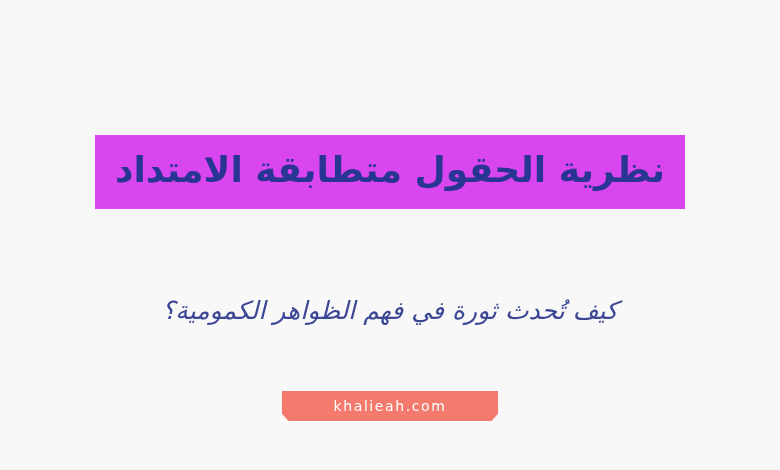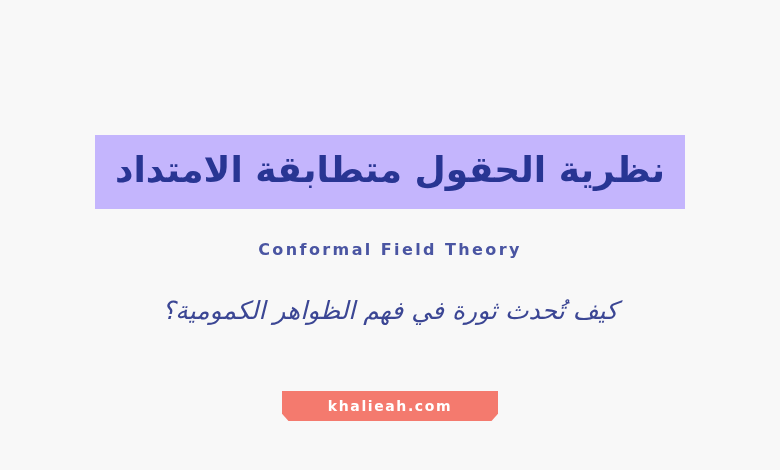--- a/index.html
+++ b/index.html
@@ -33,21 +33,21 @@
     position: absolute;
     top: 108px;
     left: 0;
     width: 780px;
     display: flex;
     justify-content: center;
     align-items: center;
   }
 
   .title-highlight {
-    background: #c4b5fd;
+    background: #d946ef;
     color: #283593;
     direction: rtl;
     unicode-bidi: isolate;
     font-family: "DejaVu Sans", "Liberation Sans", sans-serif;
     font-weight: 700;
     font-size: 36px;
     line-height: 1.05;
     letter-spacing: 0px;
     padding: 16px 20px 20px 20px;
     white-space: nowrap;
@@ -96,21 +96,21 @@
     left: 0;
     width: 780px;
     display: flex;
     justify-content: center;
   }
 
   .badge {
     background: #f47a6e;
     color: #ffffff;
     font-family: "DejaVu Sans", "Liberation Sans", sans-serif;
-    font-weight: 700;
+    font-weight: 400;
     font-size: 14px;
     letter-spacing: 1.6px;
     height: 30px;
     min-width: 216px;
     display: flex;
     align-items: center;
     justify-content: center;
     box-sizing: border-box;
     padding: 0 22px;
     white-space: nowrap;
@@ -127,21 +127,20 @@
 </style>
 </head>
 <body>
 
 <div class="poster">
 
   <div class="title-row">
     <h1 class="title-highlight">نظرية الحقول متطابقة الامتداد</h1>
   </div>
 
-  <div class="subtitle">Conformal Field Theory</div>
 
   <div class="question">كيف تُحدث ثورة في فهم الظواهر الكمومية؟</div>
 
   <div class="badge-row">
     <div class="badge">khalieah.com</div>
   </div>
 
 </div>
 
 </body></html>

